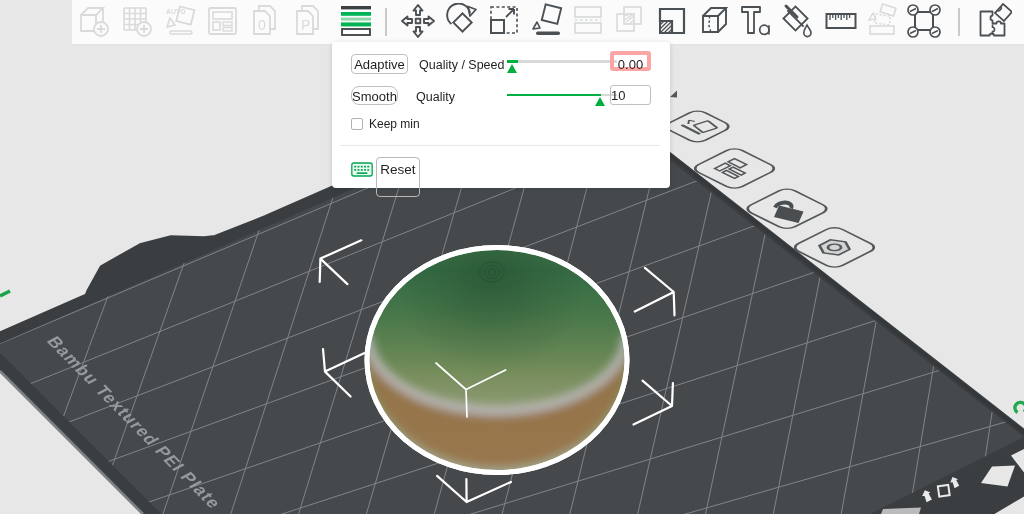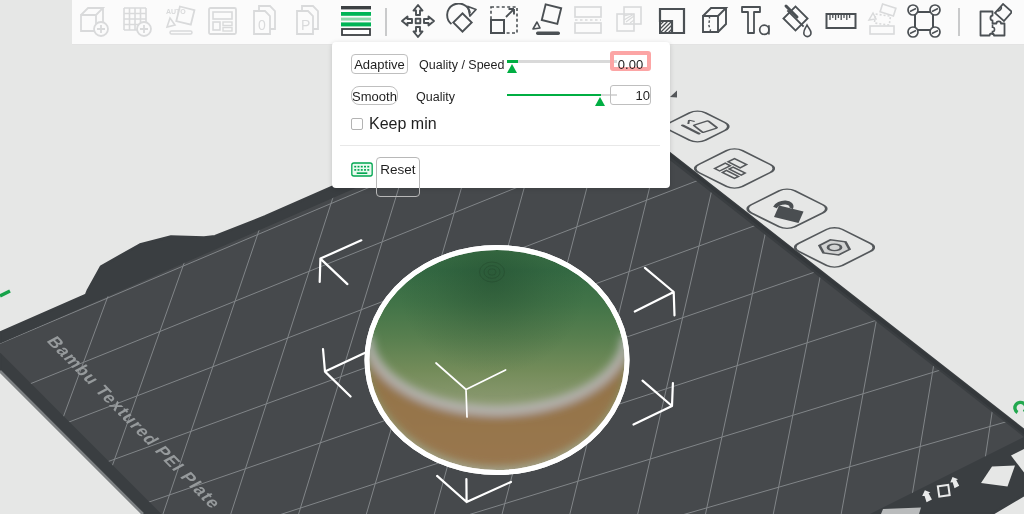--- a/index.html
+++ b/index.html
@@ -238,23 +238,23 @@
   <div style="position:absolute;left:87px;top:12px;height:22px;line-height:22px;font-size:12.5px">Quality / Speed</div>
   <div style="position:absolute;left:175px;top:18px;width:110px;height:2.6px;background:#d9d9d9"></div>
   <div style="position:absolute;left:175px;top:18px;width:11px;height:2.6px;background:#00ae42"></div>
   <div style="position:absolute;left:175px;top:22px;width:0;height:0;border-left:5.5px solid transparent;border-right:5.5px solid transparent;border-bottom:9px solid #00ae42"></div>
   <div style="position:absolute;left:278px;top:9px;width:41px;height:20px;border:4px solid #fca5a5;border-radius:3px;font-size:13px;text-align:center;line-height:20px">0.00</div>
   <div style="position:absolute;left:19px;top:44px;width:47px;height:19px;border:1px solid #bfbfbf;border-radius:8px;font-size:13px;text-align:center;line-height:19px">Smooth</div>
   <div style="position:absolute;left:84px;top:44px;height:22px;line-height:22px;font-size:12.5px">Quality</div>
   <div style="position:absolute;left:175px;top:51.5px;width:110px;height:2.6px;background:#d9d9d9"></div>
   <div style="position:absolute;left:175px;top:51.5px;width:94px;height:2.6px;background:#00ae42"></div>
   <div style="position:absolute;left:263px;top:55px;width:0;height:0;border-left:5.5px solid transparent;border-right:5.5px solid transparent;border-bottom:9px solid #00ae42"></div>
-  <div style="position:absolute;left:278px;top:43px;width:41px;height:20px;border:1px solid #bfbfbf;border-radius:3px;font-size:13px;text-align:right;line-height:20px">10</div>
+  <div style="position:absolute;left:278px;top:43px;width:41px;height:20px;border:1px solid #bfbfbf;border-radius:3px;font-size:13px;text-align:left;line-height:20px">10</div>
   <div style="position:absolute;left:19px;top:76px;width:12px;height:12px;border:1px solid #b3b3b3;border-radius:2px"></div>
-  <div style="position:absolute;left:37px;top:71px;height:22px;line-height:22px;font-size:16px">Keep min</div>
+  <div style="position:absolute;left:37px;top:71px;height:22px;line-height:22px;font-size:12px">Keep min</div>
   <div style="position:absolute;left:8px;right:10px;top:103px;height:1px;background:#e8e8e8"></div>
   <div style="position:absolute;left:19px;top:119px"><svg width="22" height="17" viewBox="0 0 27 19">
           <rect x="1" y="1.5" width="25" height="16" rx="2.5" fill="#eafaf0" stroke="#00a650" stroke-width="1.6"></rect>
           <g fill="#00a650">
             <rect x="4" y="5" width="2.4" height="2"></rect>
             <rect x="8" y="5" width="2.4" height="2"></rect>
             <rect x="12" y="5" width="2.4" height="2"></rect>
             <rect x="16" y="5" width="2.4" height="2"></rect>
             <rect x="20" y="5" width="2.4" height="2"></rect>
             <rect x="4" y="9" width="2.4" height="2"></rect>

